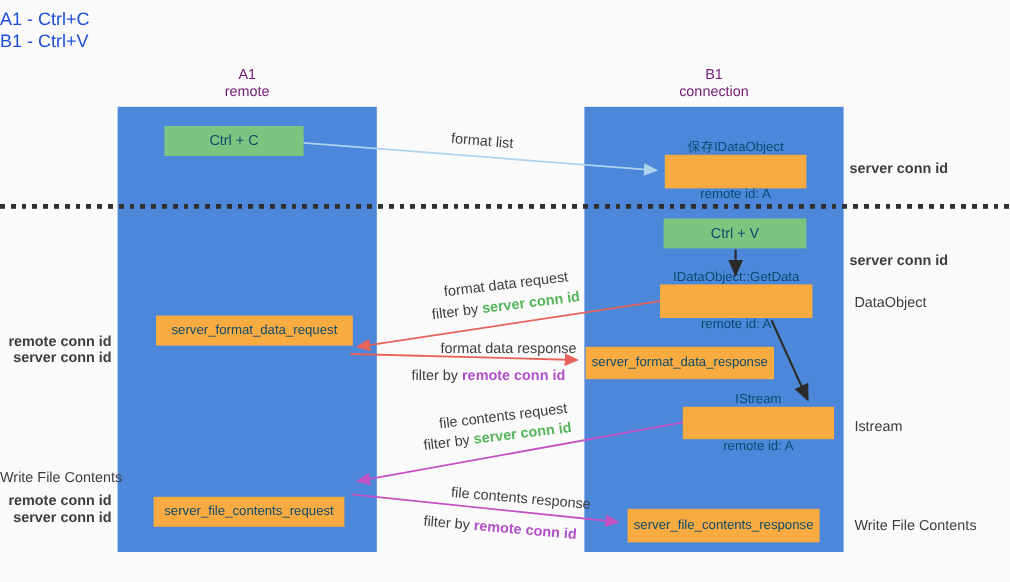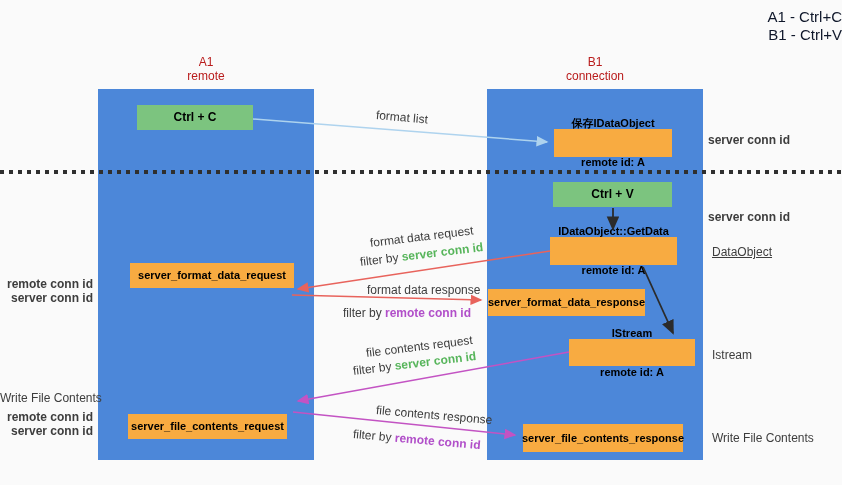--- a/index.html
+++ b/index.html
@@ -1,35 +1,35 @@
 <!DOCTYPE html>
 <html><head>
 <meta charset="utf-8">
 <style>
   * { margin:0; padding:0; box-sizing:border-box; }
   body { font-family:"Liberation Sans", sans-serif; background:#fafafa; }
   .canvas { position:relative; width:842px; height:485px; background:#fafafa; overflow:hidden; }
 
-  .title { position:absolute; top:8px; left:0; width:842px; text-align:right;
-           font-size:15px; line-height:18px; color:#0f172a; z-index:5; }
+  .title { position:absolute; top:8px; left:0; width:842px; text-align:left;
+           font-size:15px; line-height:18px; color:#1d4ed8; z-index:5; }
 
   .lane { position:absolute; top:89px; height:371px; width:216px; background:#4c87d9; z-index:0; }
   .lane-a { left:98px; }
   .lane-b { left:487px; }
   .lane-header { position:absolute; top:55px; width:216px; text-align:center;
-                 font-size:12px; line-height:14px; color:#b91c1c; z-index:5; }
+                 font-size:12px; line-height:14px; color:#701a75; z-index:5; }
   .lane-header-a { left:98px; }
   .lane-header-b { left:487px; }
 
   .separator { position:absolute; top:170px; left:0; width:842px; height:4px; z-index:2;
                background:repeating-linear-gradient(90deg,#2f2f2f 0 4px,transparent 4px 9px); }
 
   .box { position:absolute; display:flex; flex-direction:column; align-items:center;
-         justify-content:center; color:#000000; text-align:left; z-index:3;
-         font-size:11px; line-height:13px; white-space:nowrap;font-weight:bold; }
+         justify-content:center; color:#0c4a6e; text-align:left; z-index:3;
+         font-size:11px; line-height:13px; white-space:nowrap; }
   .green-box { background:#7cc47f; font-size:12px; }
   .orange-box { background:#f8ab41;gap:26px; }
 
   .b-ctrl-c { left:137px; top:105px; width:116px; height:25px; }
   .b-save   { left:554px; top:129px; width:118px; height:28px; }
   .b-ctrl-v { left:553px; top:182px; width:119px; height:25px; }
   .b-getdata{ left:550px; top:237px; width:127px; height:28px; }
   .b-fmt-req{ left:130px; top:263px; width:164px; height:25px; }
   .b-fmt-res{ left:488px; top:289px; width:157px; height:27px; }
   .b-istream{ left:569px; top:339px; width:126px; height:27px; }
@@ -154,21 +154,21 @@
 
   <div class="arrow-label rot-dn" style="left:376px; top:403px;">
     <span>file contents response</span>
   </div>
   <div class="arrow-label rot-dn" style="left:353px; top:427px;">
     <span>filter by </span><span class="bold-purple">remote conn id</span>
   </div>
 
   <div class="note bold-green" style="left:708px; top:133px;">server conn id</div>
   <div class="note bold-green" style="left:708px; top:210px;">server conn id</div>
-  <div class="note" style="left:712px; top:245px;text-decoration:underline;">DataObject</div>
+  <div class="note" style="left:712px; top:245px;">DataObject</div>
   <div class="note" style="left:712px; top:348px;">Istream</div>
   <div class="note" style="left:712px; top:431px;">Write File Contents</div>
 
   <div class="note left-note bold-purple" style="top:277px;">remote conn id</div>
   <div class="note left-note bold-green" style="top:291px;">server conn id</div>
   <div class="note left-note" style="top:391px;">Write File Contents</div>
   <div class="note left-note bold-purple" style="top:410px;">remote conn id</div>
   <div class="note left-note bold-green" style="top:424px;">server conn id</div>
 
 </div>

